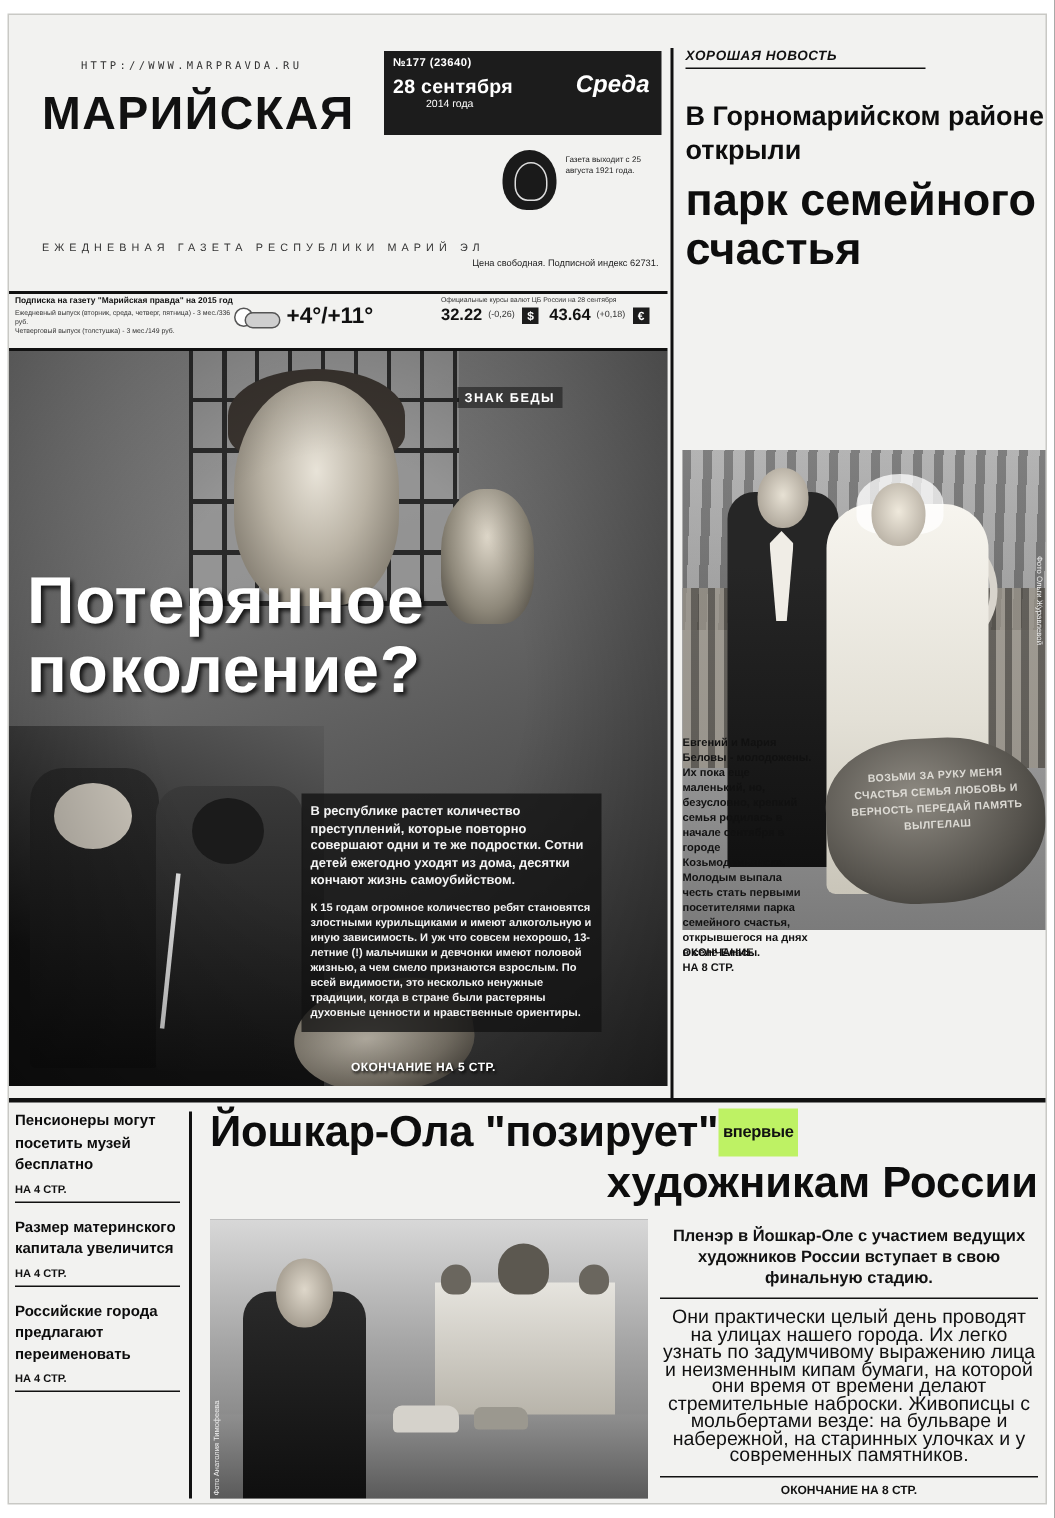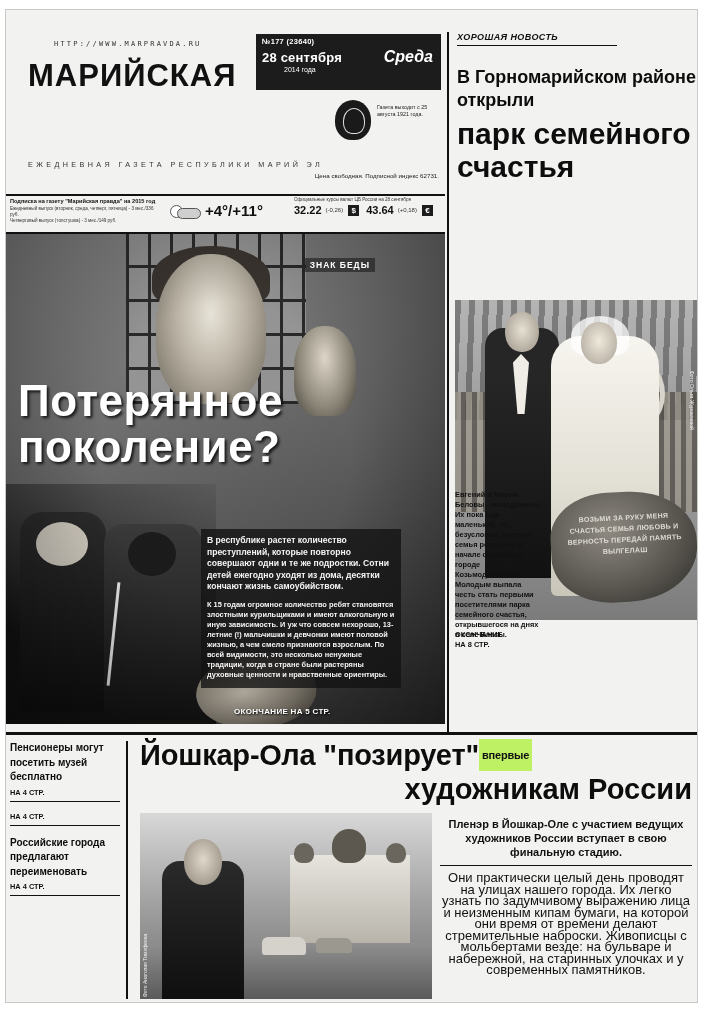--- a/index.html
+++ b/index.html
@@ -171,21 +171,21 @@
     color: #111;
     margin-bottom: 2px;
   }
   .subs .l {
     font-size: 4.6px;
     line-height: 6px;
     color: #333;
   }
   .weather {
     position: absolute;
-    left: 163px; top: 4px;
+    left: 149px; top: 4px;
     width: 120px;
     height: 28px;
     text-decoration: underline;
   }
   .weather .ico {
     position: absolute;
     left: 0; top: 4px;
     width: 34px; height: 18px;
   }
   .weather .cloud {
@@ -872,20 +872,21 @@
     </div>
 
     <div class="bottom">
 
       <div class="briefs">
         <div class="brief">
           <div class="t">Пенсионеры могут посетить музей бесплатно</div>
           <div class="p">НА 4 СТР.</div>
         </div>
         <div class="brief">
+          <div class="t">Размер материнского капитала увеличится</div>
           <div class="p">НА 4 СТР.</div>
         </div>
         <div class="brief">
           <div class="t">Российские города предлагают переименовать</div>
           <div class="p">НА 4 СТР.</div>
         </div>
       </div>
 
       <div class="bt-head">
         <div class="bt-line1">
@@ -906,17 +907,18 @@
         <div class="btp-car2"></div>
         <div class="btp-man">
             <div class="face"></div>
           </div>
         <div class="btp-credit">Фото Анатолия Тимофеева</div>
       </div>
 
       <div class="bt-text">
         <div class="bt-lede">Пленэр в Йошкар-Оле с участием ведущих художников России вступает в свою финальную стадию.</div>
         <div class="bt-body">Они практически целый день проводят на улицах нашего города. Их легко узнать по задумчивому выражению лица и неизменным кипам бумаги, на которой они время от времени делают стремительные наброски. Живописцы с мольбертами везде: на бульваре и набережной, на старинных улочках и у современных памятников.</div>
+        <div class="bt-cont">ОКОНЧАНИЕ НА 8 СТР.</div>
       </div>
 
     </div>
   </div>
 </div>
 
 </body></html>

